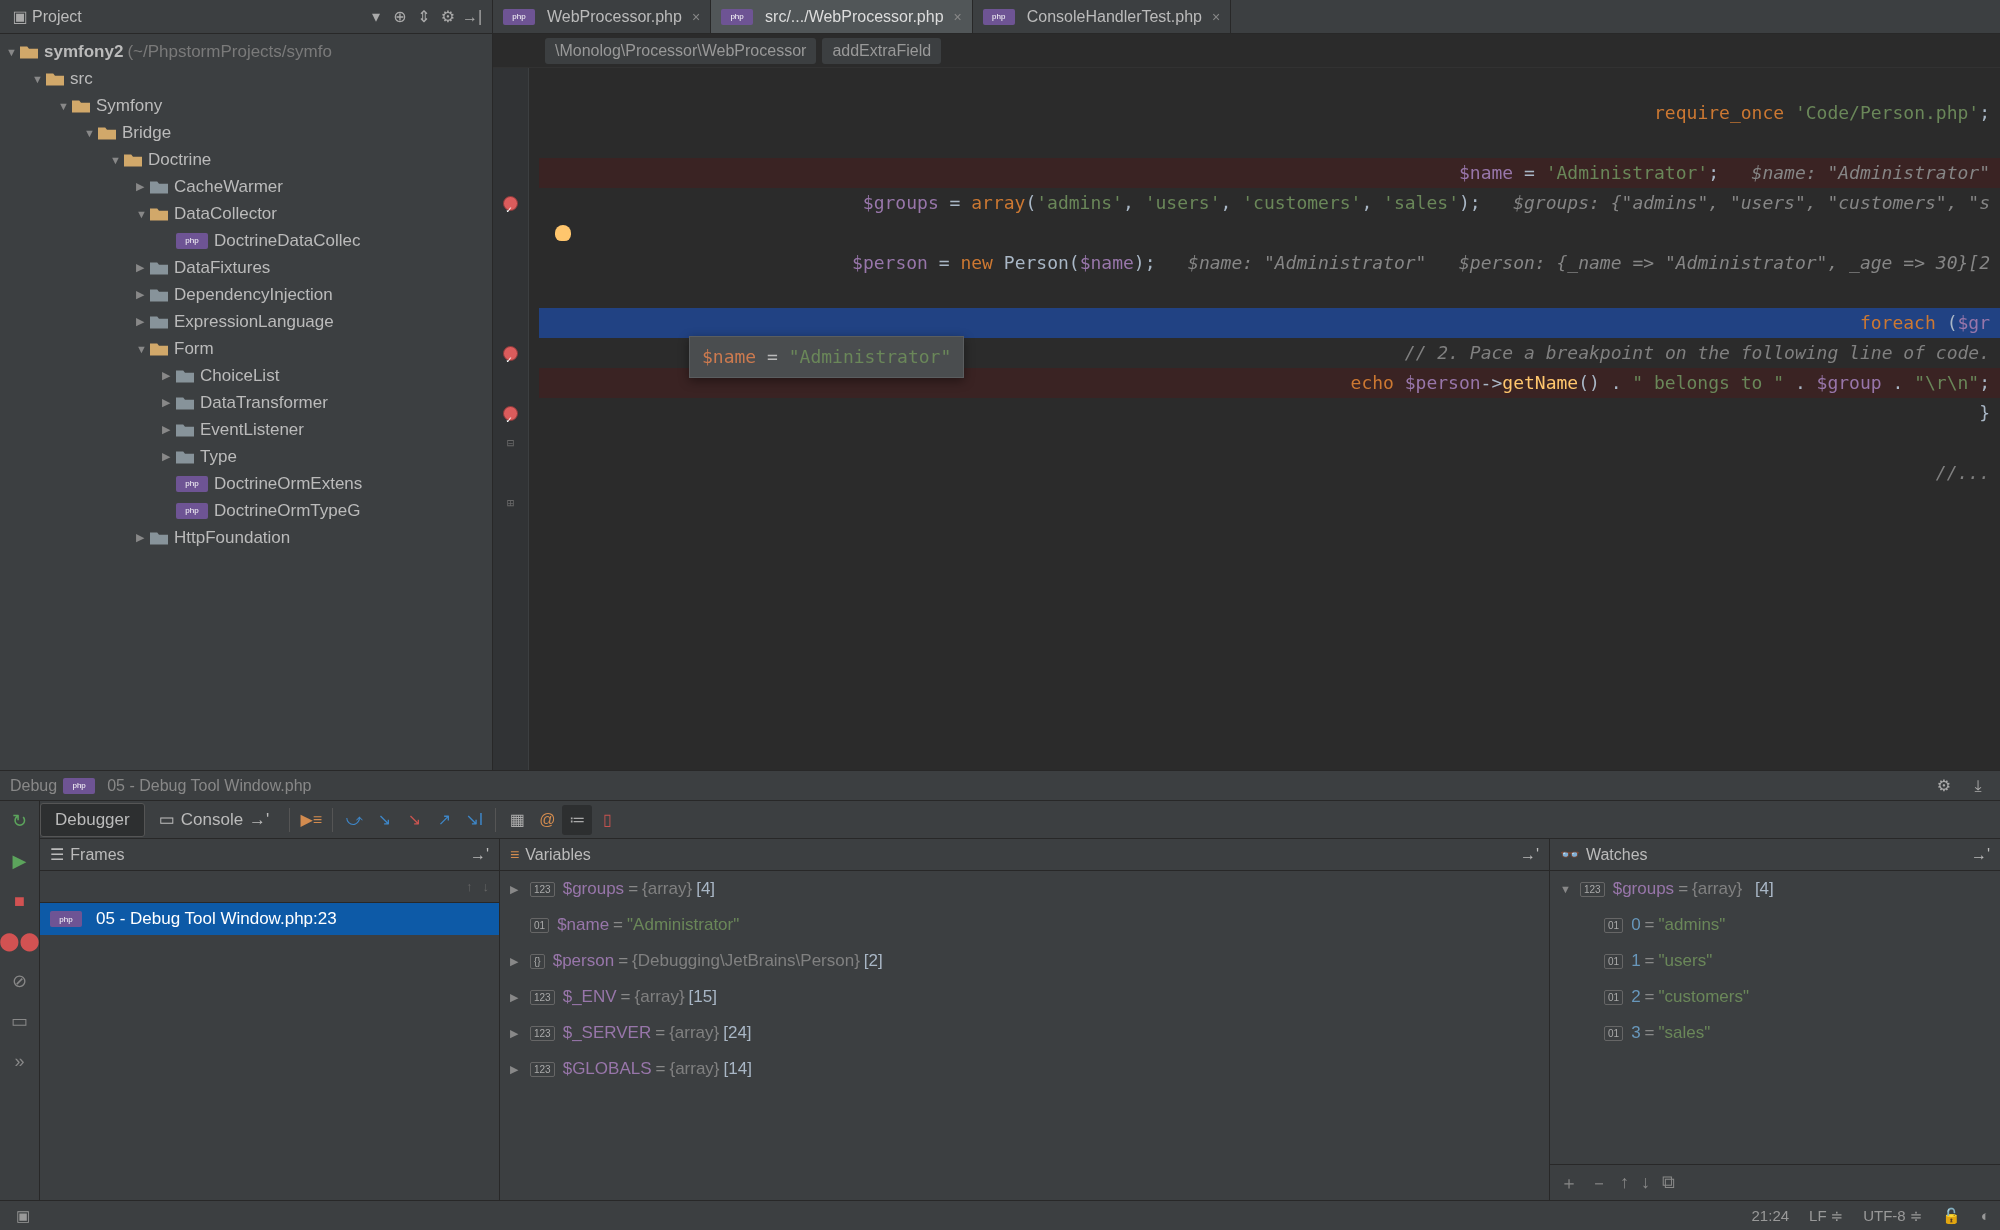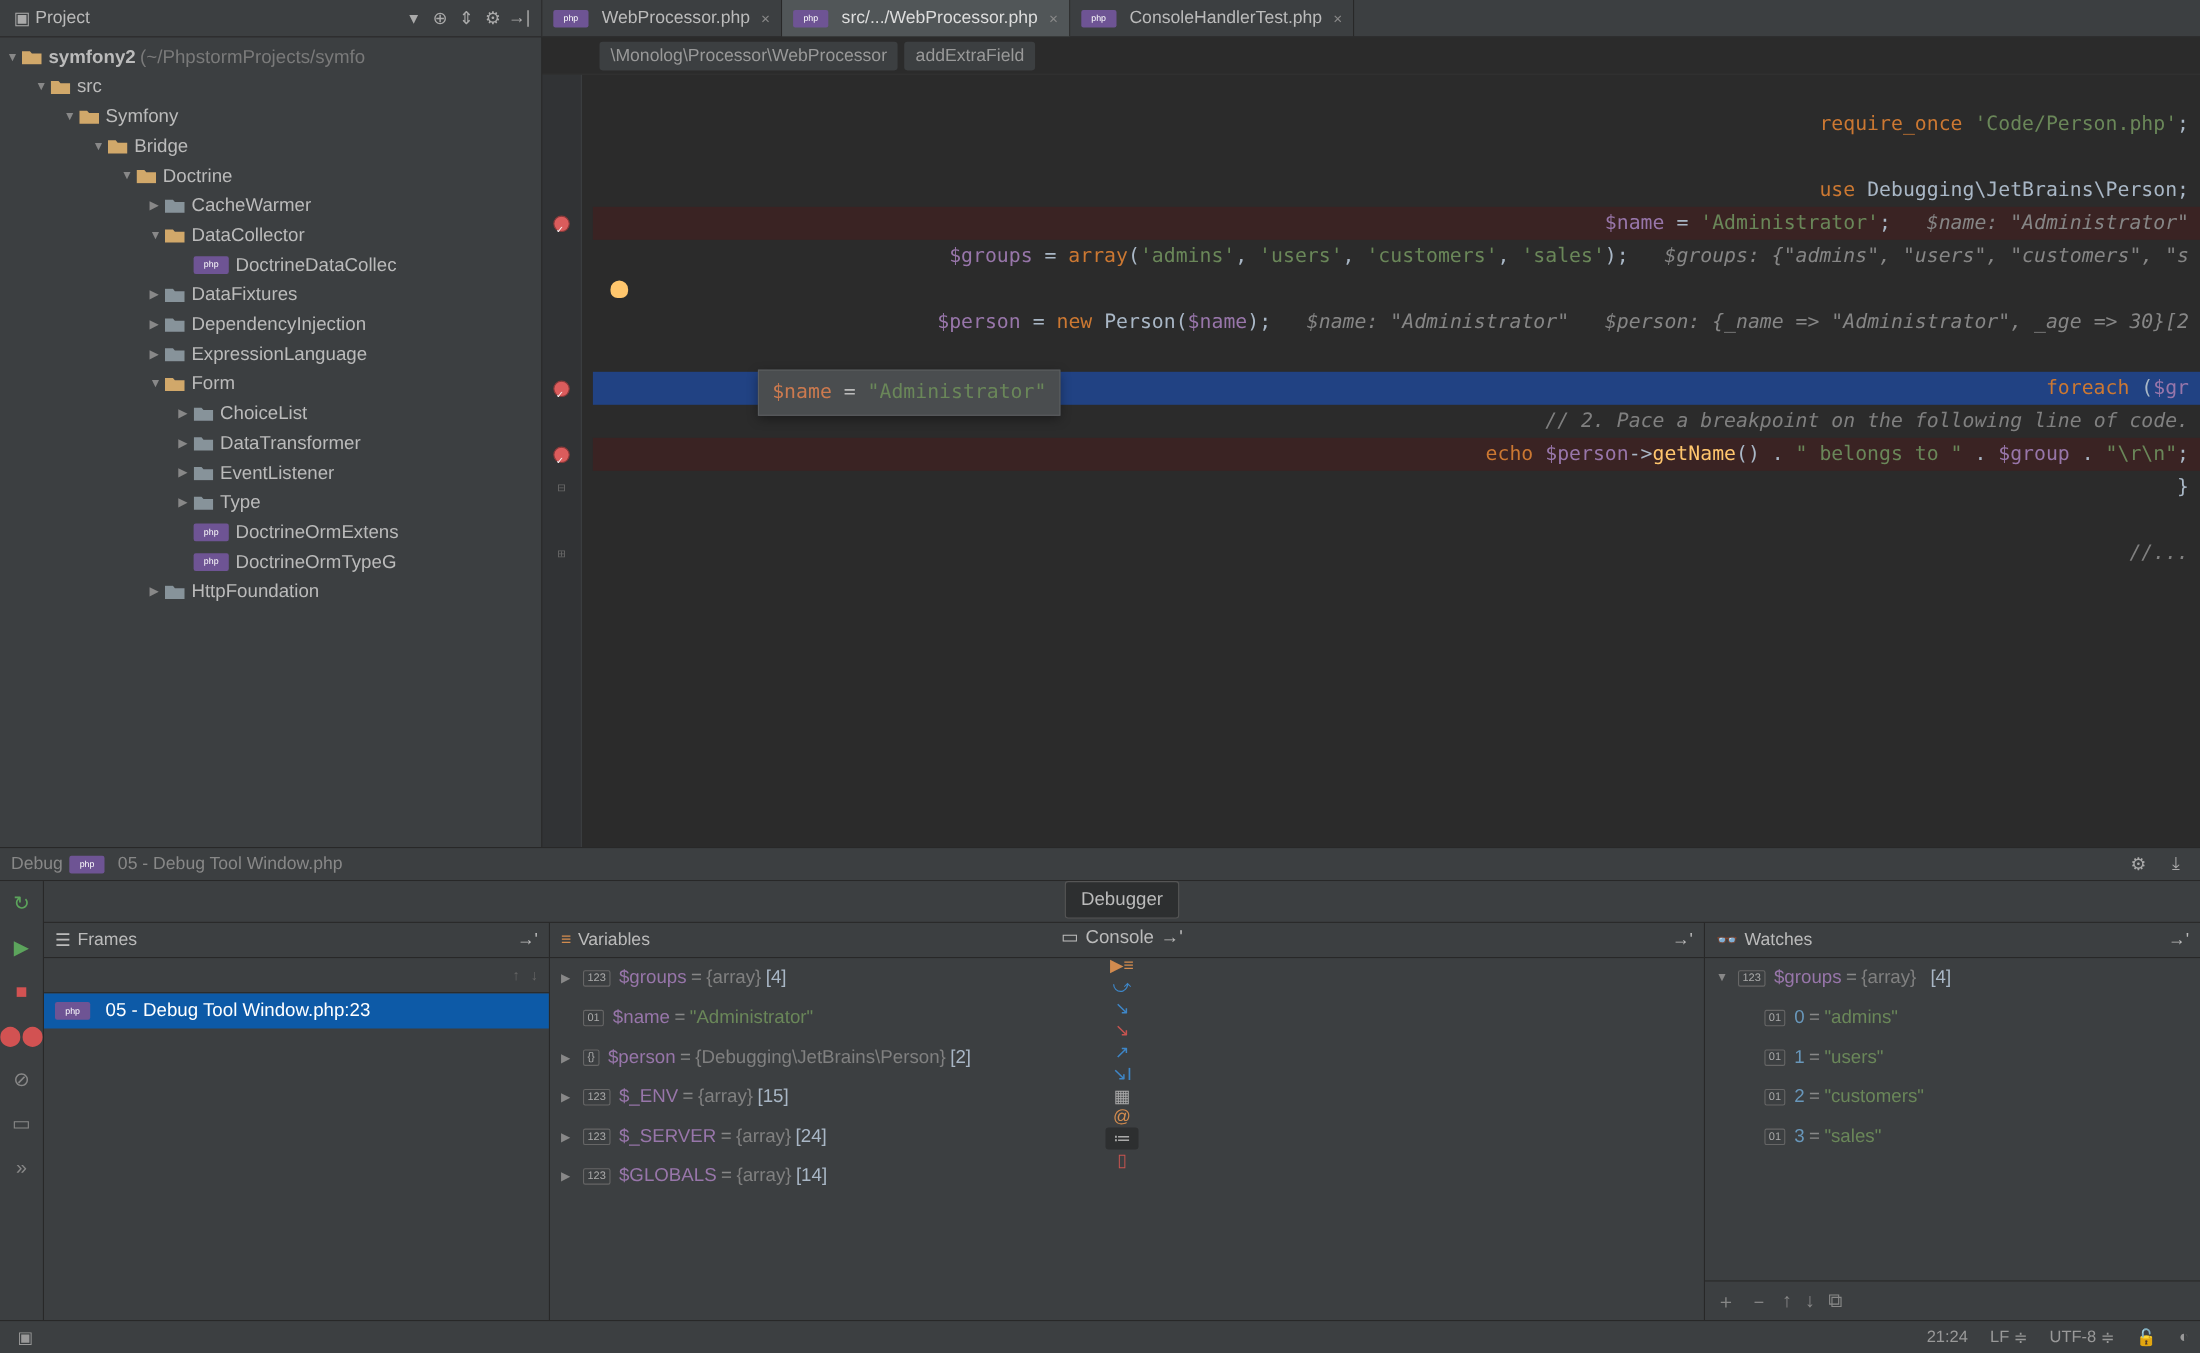--- a/index.html
+++ b/index.html
@@ -231,21 +231,20 @@
   border-bottom: 1px solid #282828;
   justify-content: space-between;
 }
 .debug-title-left { display: flex; align-items: center; gap: 6px; }
 .debug-toolbar {
   height: 38px;
   display: flex;
   align-items: center;
   background: #3c3f41;
   border-bottom: 1px solid #282828;
-  flex-direction: column;
 }
 .debug-side-buttons {
   width: 40px;
   background: #3c3f41;
   border-right: 1px solid #282828;
   display: flex;
   flex-direction: column;
 }
 .side-btn {
   height: 40px;
@@ -554,21 +553,20 @@
           </div>
         <div class="gutter-icon"></div>
         <div class="gutter-icon">
             <span style="color:#666;font-size:12px">⊞</span>
           </div>
       </div>
       <div class="code-lines">
         <div class="code-line"></div>
         <div class="code-line"><span class="kw">require_once</span><span> </span><span class="str">'Code/Person.php'</span><span class="op">;</span></div>
         <div class="code-line"></div>
-        <div class="code-line"><span class="kw">use</span><span class="cls"> Debugging\JetBrains\Person;</span></div>
         <div class="code-line hl-breakpoint"><span class="var">$name</span><span class="op"> = </span><span class="str">'Administrator'</span><span class="op">;</span><span>&nbsp;&nbsp;&nbsp;</span><span class="hint">$name: "Administrator"</span></div>
         <div class="code-line"><span class="var">$groups</span><span class="op"> = </span><span class="kw">array</span><span class="op">(</span><span class="str">'admins'</span><span class="op">, </span><span class="str">'users'</span><span class="op">, </span><span class="str">'customers'</span><span class="op">, </span><span class="str">'sales'</span><span class="op">);</span><span>&nbsp;&nbsp;&nbsp;</span><span class="hint">$groups: {"admins", "users", "customers", "s</span></div>
         <div class="code-line" style="position:relative">
             <span class="bulb" style="left:16px;top:7px"></span>
           </div>
         <div class="code-line"><span class="var">$person</span><span class="op"> = </span><span class="kw">new</span><span class="cls"> Person(</span><span class="var">$name</span><span class="op">);</span><span>&nbsp;&nbsp;&nbsp;</span><span class="hint">$name: "Administrator"</span><span>&nbsp;&nbsp;&nbsp;</span><span class="hint">$person: {_name =&gt; "Administrator", _age =&gt; 30}[2</span></div>
         <div class="code-line"></div>
         <div class="code-line hl-exec"><span class="kw">foreach</span><span class="op"> (</span><span class="var">$gr</span></div>
         <div class="code-line"><span>&nbsp;&nbsp;&nbsp;&nbsp;</span><span class="cmt">// 2. P</span><span class="cmt">ace a breakpoint on the </span><span class="cmt">following line of code.</span></div>
         <div class="code-line hl-breakpoint"><span>&nbsp;&nbsp;&nbsp;&nbsp;</span><span class="kw">echo</span><span> </span><span class="var">$person</span><span class="op">-&gt;</span><span class="fn">getName</span><span class="op">() . </span><span class="str">" belongs to "</span><span class="op"> . </span><span class="var">$group</span><span class="op"> . </span><span class="str">"\r\n"</span><span class="op">;</span></div>

